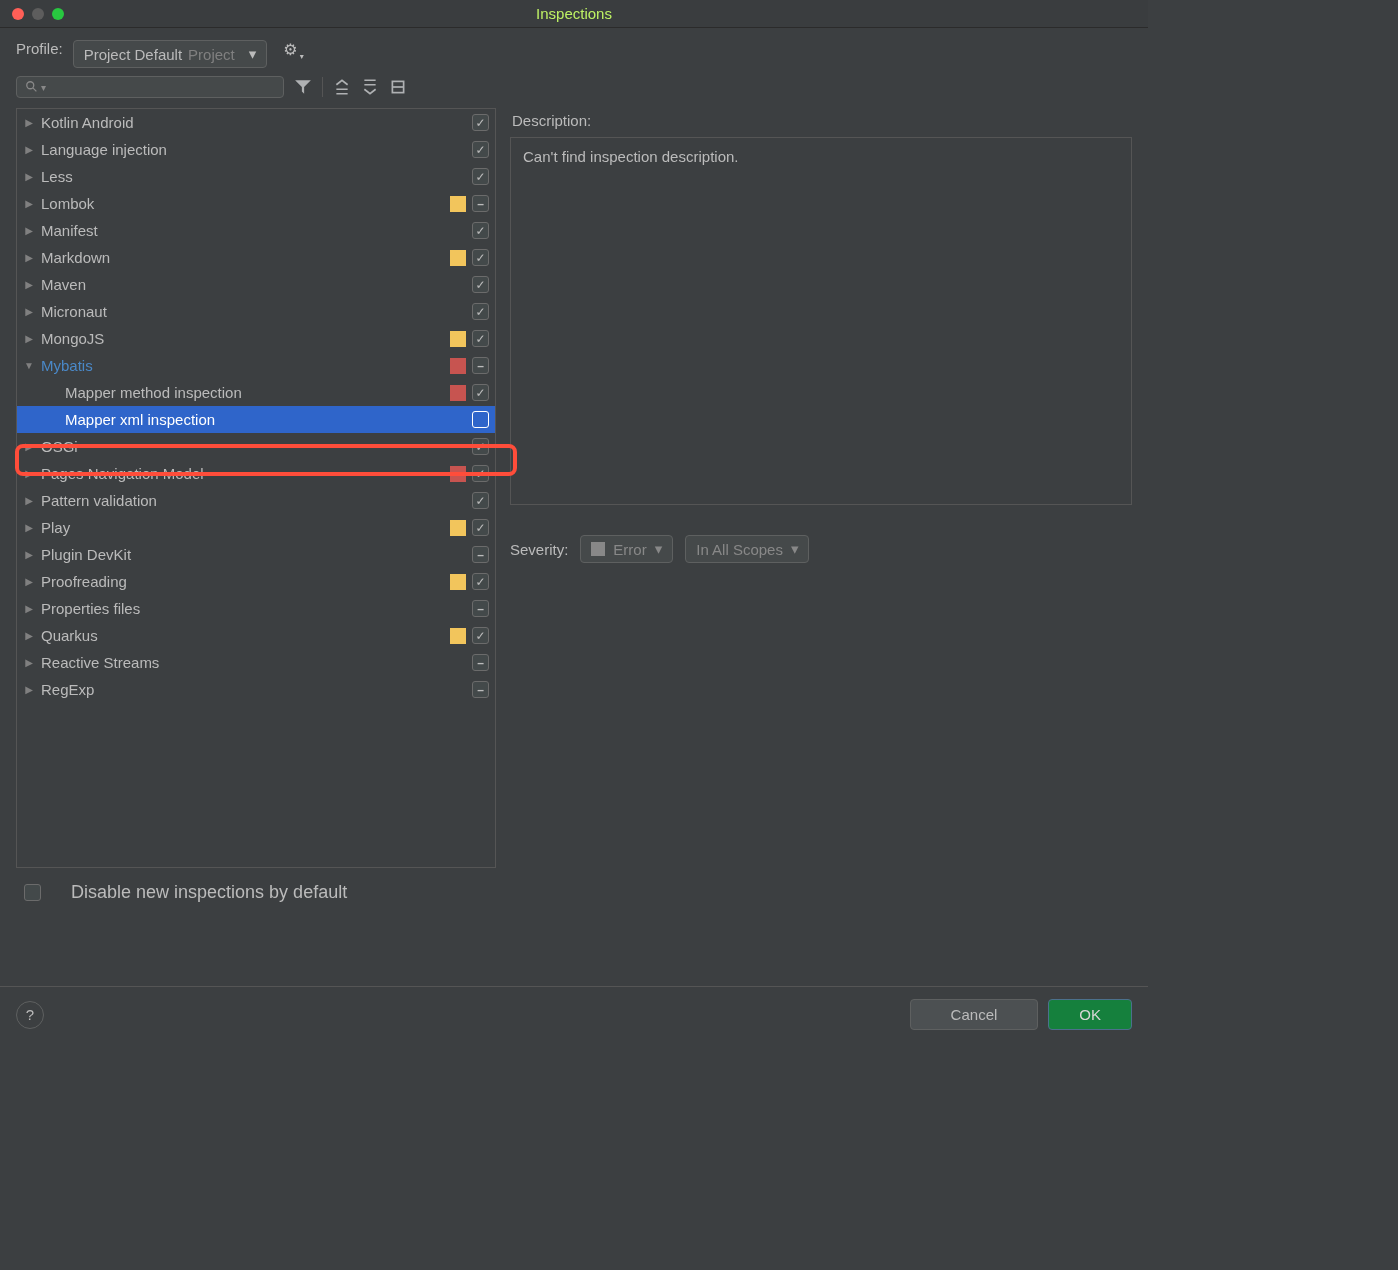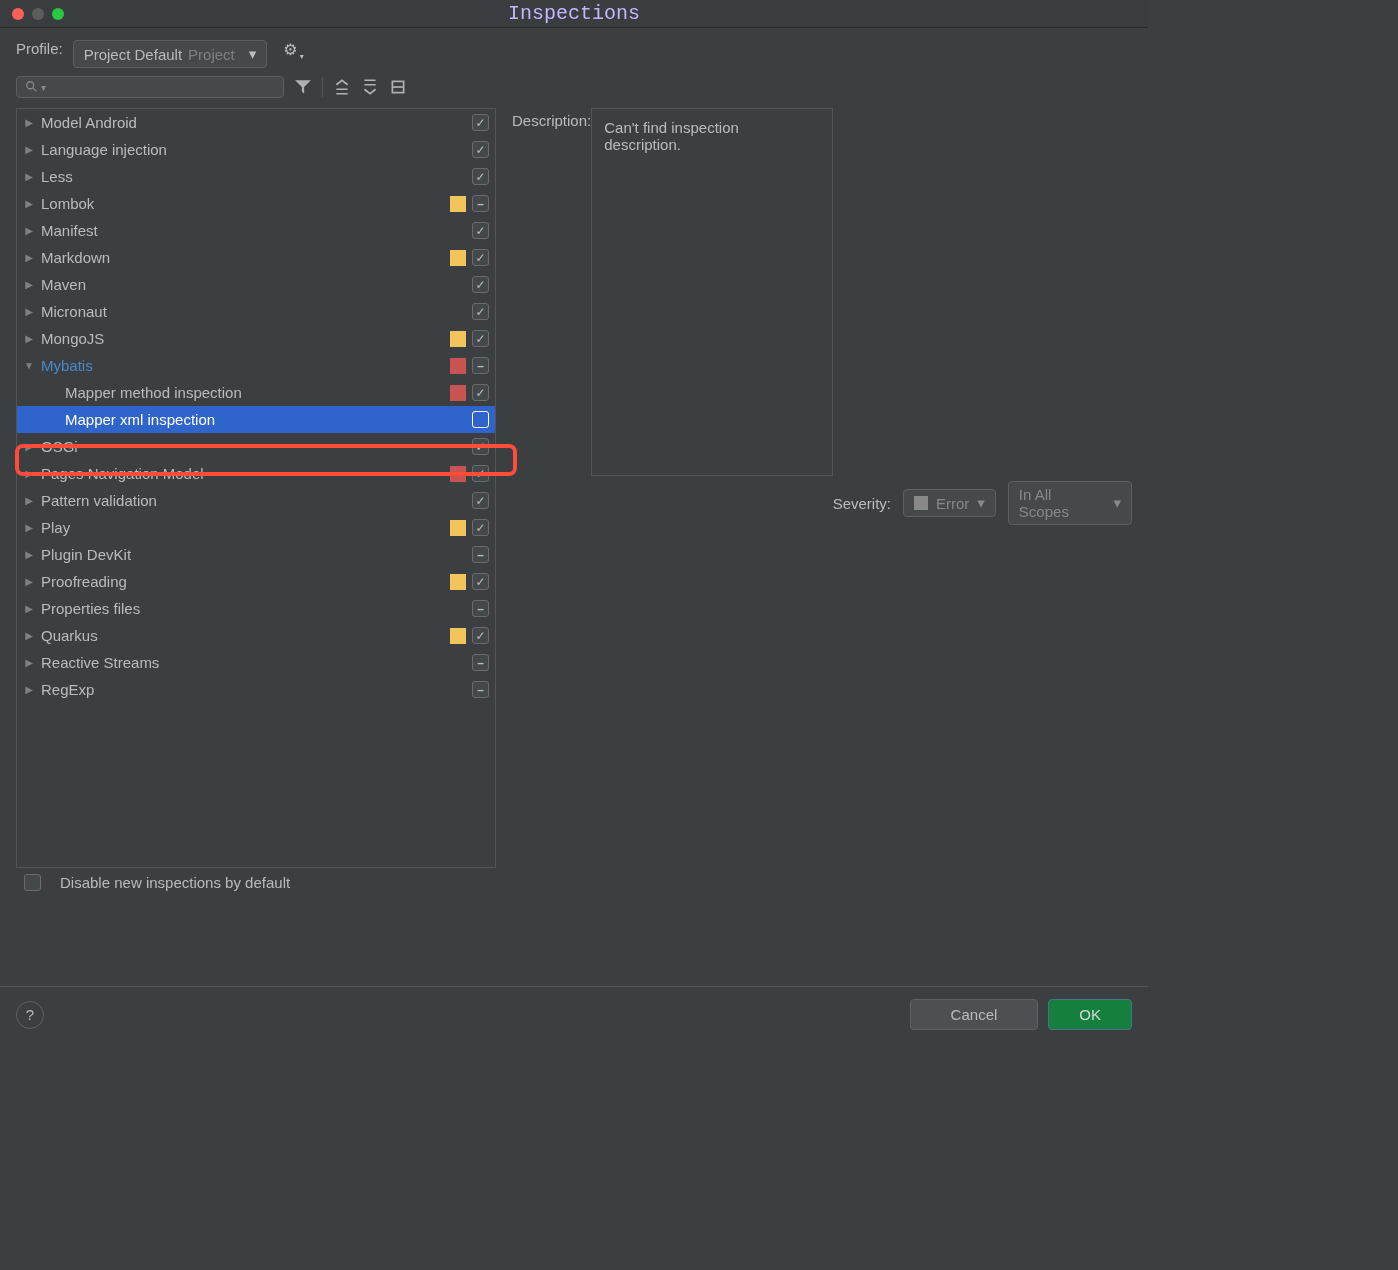--- a/index.html
+++ b/index.html
@@ -27,23 +27,22 @@
     padding-left: 12px;
   }
   .tl { width: 12px; height: 12px; border-radius: 50%; }
   .tl-close { background: #ff5f57; }
   .tl-min { background: #5d5d5d; }
   .tl-max { background: #28c840; }
   .title {
     position: absolute;
     left: 50%;
     transform: translateX(-50%);
-    color: #c4b5fd;
-    font-size: 20px;
-    font-family: Liberation Mono, monospace;
+    color: #bef264;
+    font-size: 15px;
   }
   .toolbar-row {
     display: flex;
     align-items: flex-start;
     padding: 12px 16px 8px 16px;
     gap: 10px;
   }
   .profile-label { font-size: 15px; color: #bbbbbb; }
   .combo {
     display: flex;
@@ -141,21 +140,21 @@
     position: absolute;
     left: 15px;
     top: 444px;
     width: 502px;
     height: 32px;
     border: 4px solid #ff4d3a;
     border-radius: 8px;
     pointer-events: none;
     z-index: 5;
   }
-  .right-panel { flex: 1; display: flex; }
+  .right-panel { flex: 1; display: flex; flex-direction: column; }
   .desc-label { font-size: 15px; padding: 4px 0 8px 2px; }
   .desc-box {
     border: 1px solid #555;
     padding: 10px 12px;
     height: 368px;
     font-size: 15px;
     color: #bbbbbb;
   }
   .severity-row {
     display: flex;
@@ -172,22 +171,23 @@
     background: #45494a;
     padding: 4px 10px;
     gap: 8px;
     color: #888;
   }
   .sev-sq { width: 14px; height: 14px; background: #888; }
   .bottom-row {
     display: flex;
     align-items: center;
     padding: 6px 16px 14px 24px;
-    gap: 13px;
-    font-size: 15px;
+    gap: 24px;
+    font-size: 18px;
+    margin-top: 8px;
   }
   .footer {
     position: absolute;
     bottom: 0;
     left: 0;
     right: 0;
     height: 56px;
     border-top: 1px solid #555;
     display: flex;
     align-items: center;
@@ -272,21 +272,21 @@
         <rect x="3" y="3" width="10" height="10" stroke="#afb1b3" stroke-width="1.5" fill="none"></rect>
         <line x1="3" y1="8" x2="13" y2="8" stroke="#afb1b3" stroke-width="1.5"></line>
       </svg>
   </span>
 </div>
 
 <div class="main-area">
   <div class="tree-panel" id="tree">
       <div class="tree-row">
         <span class="arrow">▶</span>
-        <span class="label">Model Android</span>
+        <span class="label">Kotlin Android</span>
         <span class="check checked"></span>
       </div>
       <div class="tree-row">
         <span class="arrow">▶</span>
         <span class="label">Language injection</span>
         <span class="check checked"></span>
       </div>
       <div class="tree-row">
         <span class="arrow">▶</span>
         <span class="label">Less</span>

